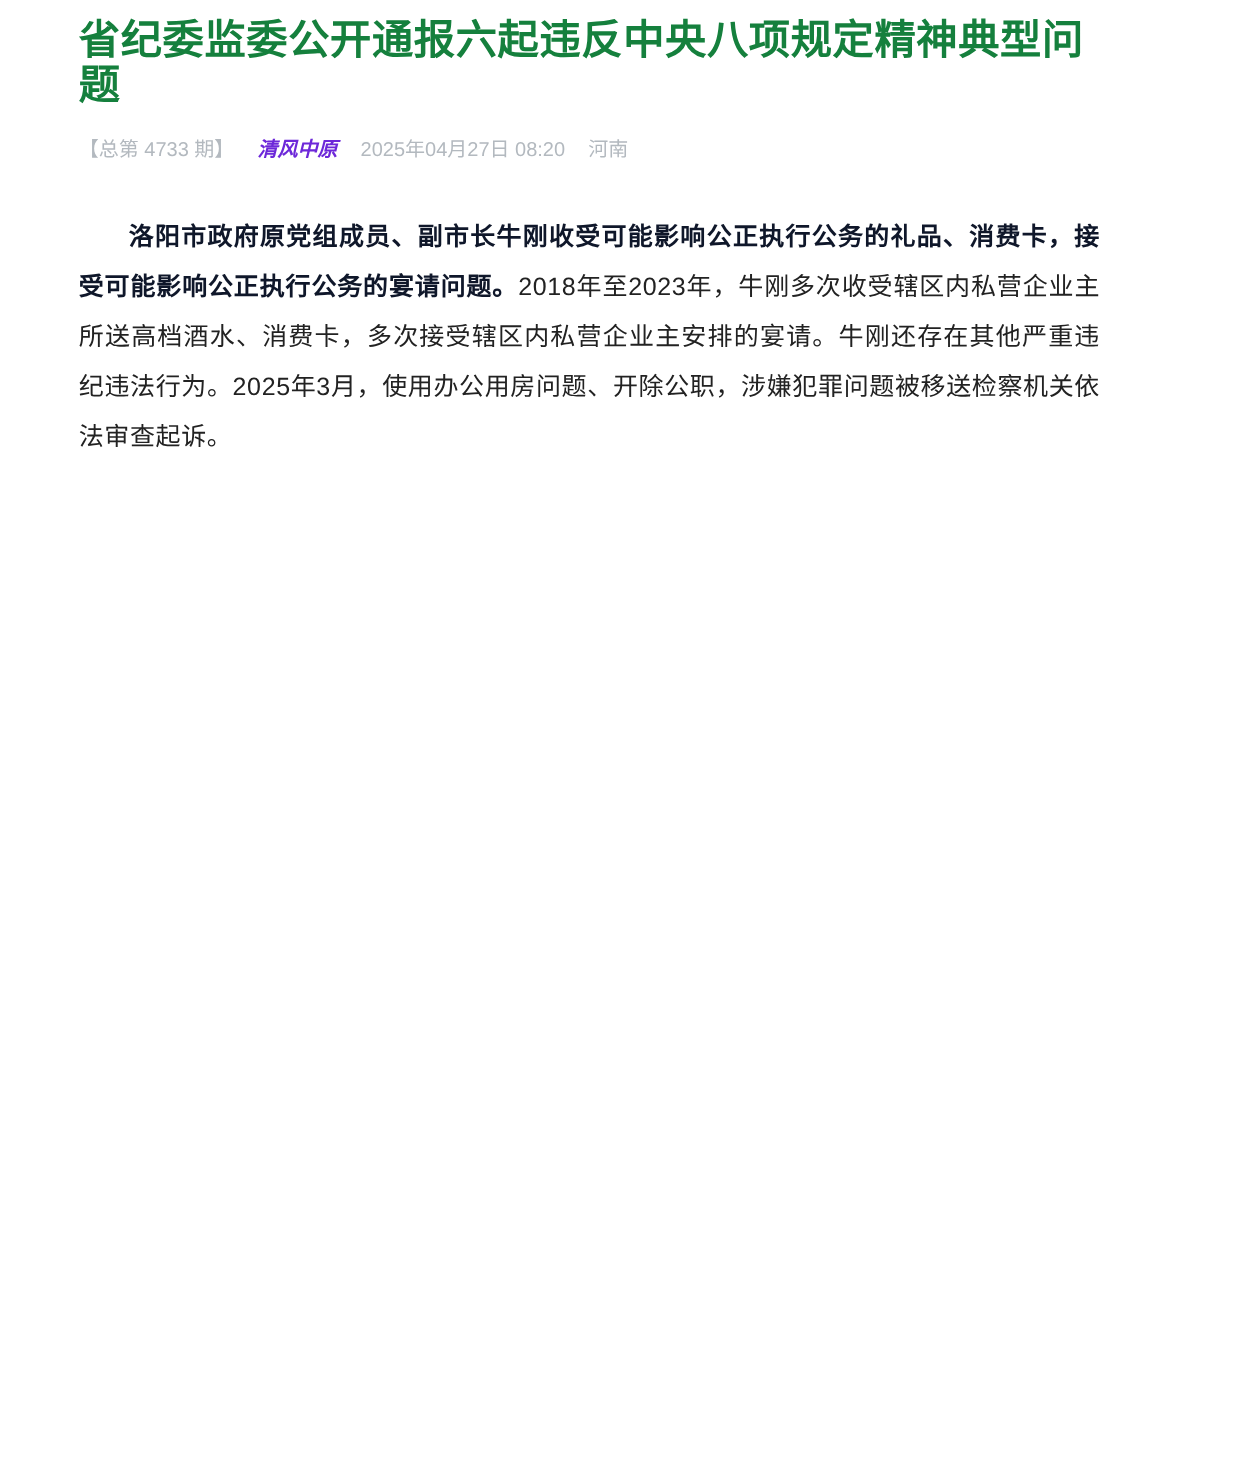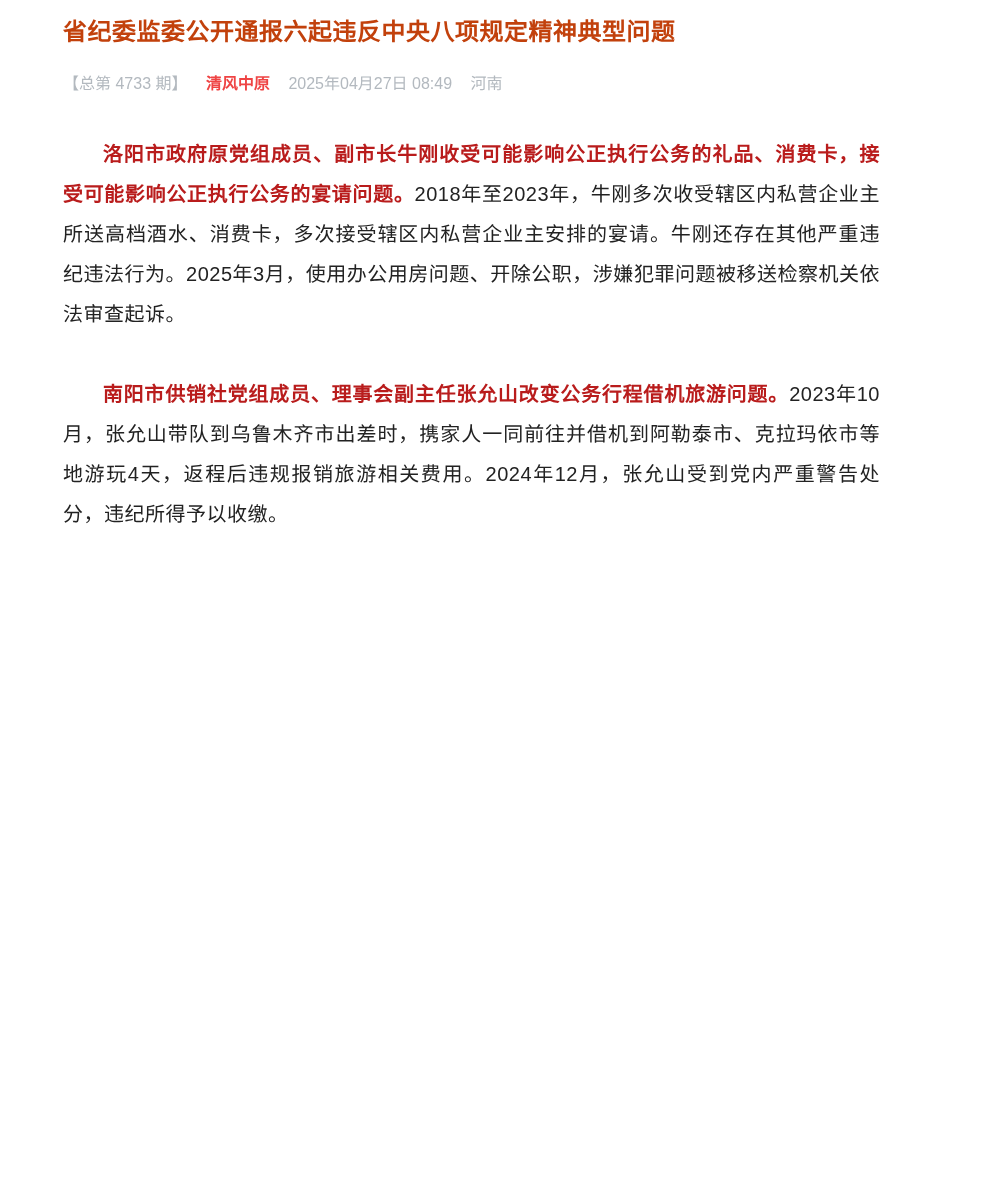--- a/index.html
+++ b/index.html
@@ -10,77 +10,75 @@
   }
   body {
     width: 996px;
     height: 1186px;
     overflow: hidden;
   }
   .page {
     padding: 14px 116px 0 63px; 
   }
   .title {
-    font-size: 24px;
+    font-size: 33px;
     line-height: 36px;
     font-weight: 700;
-    color: #c2410c;
+    color: #15803d;
     letter-spacing: 0.5px;
     margin: 0;
   }
   .meta {
     margin-top: 20px;
     font-size: 16px;
     color: #b3b9bf;
     white-space: nowrap;
   }
   .meta > span { margin-right: 14px; text-align: right; }
   .meta .source {
-    color: #ef4444;
+    color: #6d28d9;
     font-weight: 700;
+    font-style: italic;
   }
   .article {
     margin-top: 6px;
   }
   .article p {
     font-size: 20px;
     line-height: 40px;
     color: #222222;
     text-align: justify;
     text-indent: 2em;
     margin: 40px 0;
     letter-spacing: 0.5px;
   }
   .lead {
-    color: #b91c1c;
+    color: #0f172a;
     font-weight: 700;
   }
 </style>
 </head>
 <body>
 
 <div class="page">
 
   <h1 class="title">省纪委监委公开通报六起违反中央八项规定精神典型问题</h1>
 
   <div class="meta">
     <span class="issue">【总第 4733 期】</span>
     <span class="source">清风中原</span>
-    <span class="datetime">2025年04月27日 08:49</span>
+    <span class="datetime">2025年04月27日 08:20</span>
     <span class="region">河南</span>
   </div>
 
   <div class="article">
 
 
     <p>
       <span class="lead">洛阳市政府原党组成员、副市长牛刚收受可能影响公正执行公务的礼品、消费卡，接受可能影响公正执行公务的宴请问题。</span><span>2018年至2023年，牛刚多次收受辖区内私营企业主所送高档酒水、消费卡，多次接受辖区内私营企业主安排的宴请。牛刚还存在其他严重违纪违法行为。2025年3月，使用办公用房问题、开除公职，涉嫌犯罪问题被移送检察机关依法审查起诉。</span>
     </p>
 
 
-    <p>
-      <span class="lead">南阳市供销社党组成员、理事会副主任张允山改变公务行程借机旅游问题。</span><span>2023年10月，张允山带队到乌鲁木齐市出差时，携家人一同前往并借机到阿勒泰市、克拉玛依市等地游玩4天，返程后违规报销旅游相关费用。2024年12月，张允山受到党内严重警告处分，违纪所得予以收缴。</span>
-    </p>
 
 
 
   </div>
 </div>
 
 </body></html>

